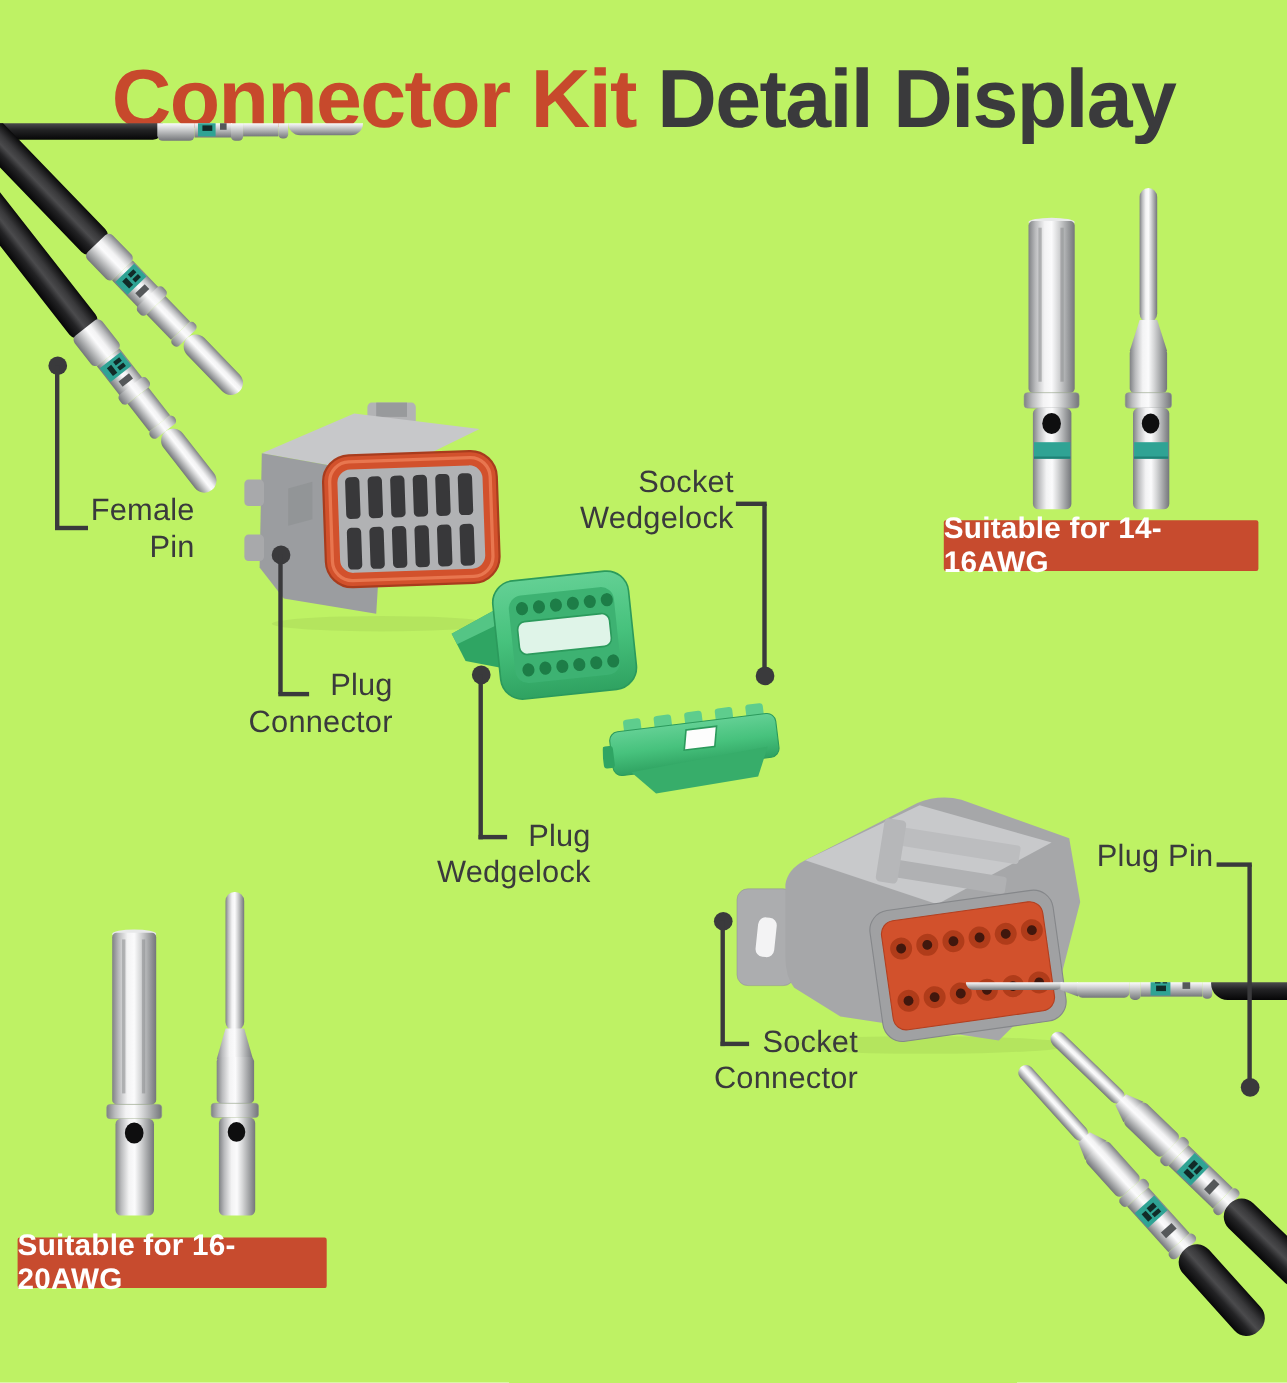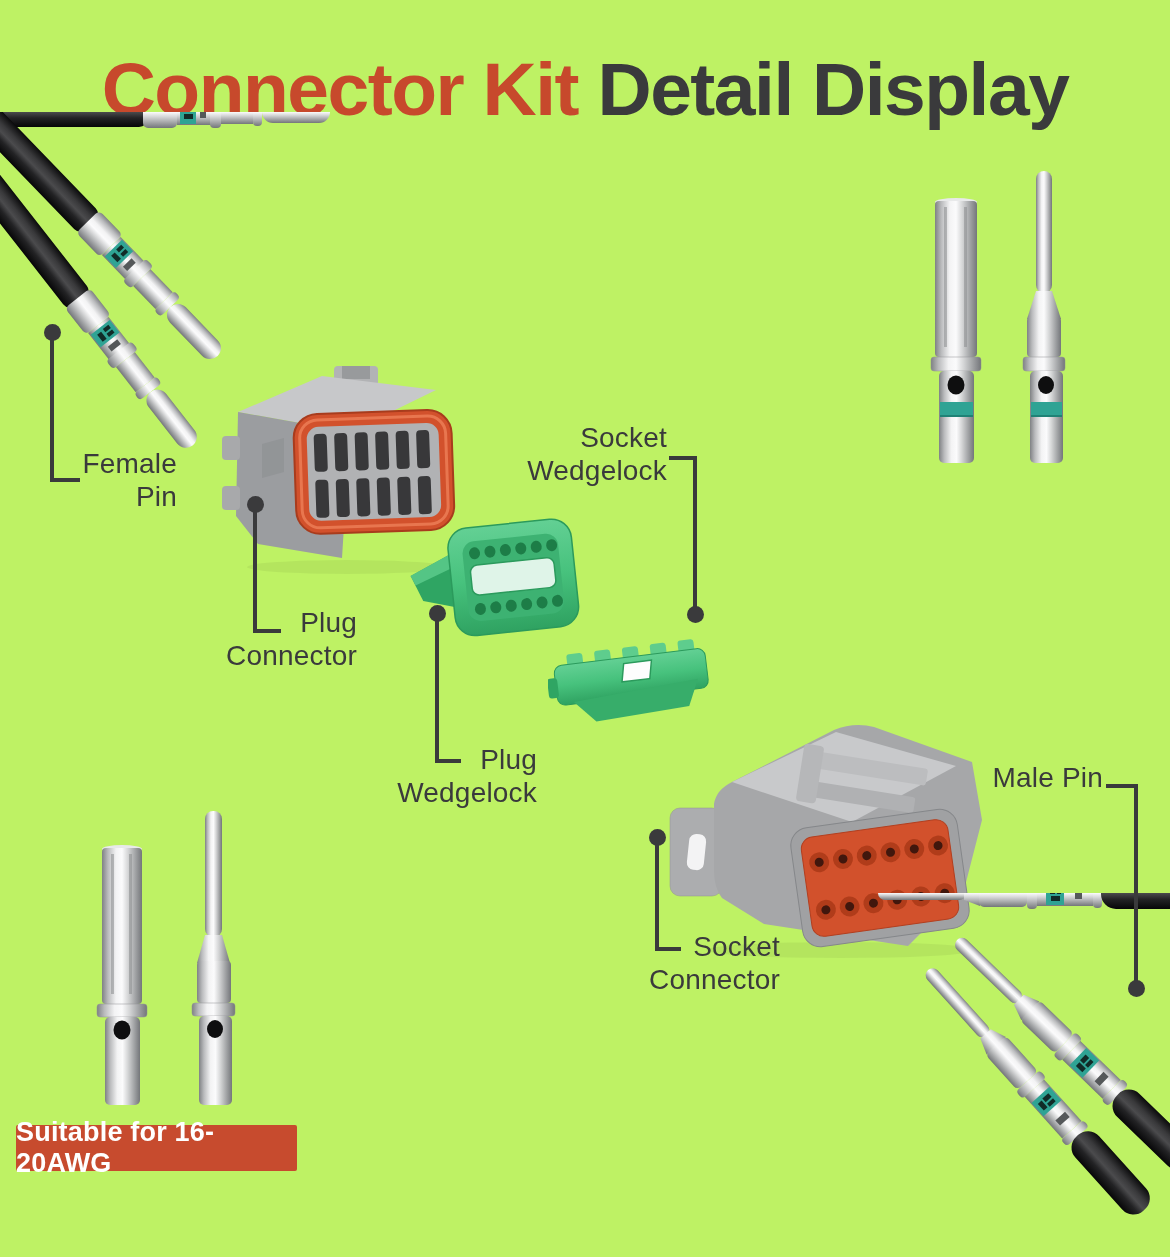--- a/index.html
+++ b/index.html
@@ -174,20 +174,23 @@
     <rect x="116" y="6" width="16" height="122" rx="8" fill="url(#gSilverX)"></rect>
     <polygon points="116,126 132,126 141,154 107,154" fill="url(#gSilverX)"></polygon>
     <rect x="107" y="152" width="34" height="40" rx="4" fill="url(#gSilverX)"></rect>
     <rect x="103" y="192" width="42" height="14" rx="3" fill="url(#gSilverX)" stroke="#909294" stroke-width="0.5"></rect>
     <rect x="110" y="206" width="33" height="92" rx="5" fill="url(#gSilverX)"></rect>
     <ellipse cx="126" cy="220" rx="8" ry="9" fill="#0e0e0f"></ellipse>
     <rect x="111" y="237" width="31" height="15" fill="#2fa394"></rect>
     <rect x="111" y="250" width="31" height="2" fill="#1f8276"></rect>
   </svg>
 
+  <div class="badge" style="left:858px;top:473px;width:286px;height:46px">
+    <span>Suitable for 14-16AWG</span>
+  </div>
 
   <svg class="abs" style="left:656px;top:700px" width="358" height="262" viewBox="0 0 358 262">
     <ellipse cx="185" cy="250" rx="135" ry="8" fill="#000000" opacity="0.05"></ellipse>
     <rect x="14" y="108" width="52" height="88" rx="10" fill="#acadaf" stroke="#919395" stroke-width="0.5"></rect>
     <g transform="rotate(6 40 152)">
         <rect x="32" y="134" width="17" height="36" rx="7" fill="#f3f3f4"></rect>
       </g>
     <path d="M58,170 L58,104 Q60,90 76,82 L178,30 Q198,22 218,27 L316,62 L326,120 L308,190 L252,246 L108,224 L66,198 Q58,188 58,170 Z" fill="#a6a7a9"></path>
     <polygon points="76,82 180,32 300,66 196,122" fill="#c8c9cb"></polygon>
     <g transform="rotate(9 200 90)">
@@ -290,21 +293,21 @@
 
   <div class="callout-dot" style="left:429px;top:605px"></div>
   <div class="callout-line" style="left:435px;top:613px;width:4px;height:150px"></div>
   <div class="callout-line" style="left:435px;top:759px;width:26px;height:4px"></div>
   <div class="callout-label" style="left:377px;top:743px;width:160px">
     <span>Plug</span>
     <span>Wedgelock</span>
   </div>
 
   <div class="callout-label" style="left:958px;top:761px;width:145px">
-    <span>Male Pin</span>
+    <span>Plug Pin</span>
   </div>
   <div class="callout-line" style="left:1106px;top:784px;width:32px;height:4px"></div>
   <div class="callout-line" style="left:1134px;top:786px;width:4px;height:196px"></div>
   <div class="callout-dot" style="left:1128px;top:980px"></div>
 
   <div class="callout-dot" style="left:649px;top:829px"></div>
   <div class="callout-line" style="left:655px;top:837px;width:4px;height:114px"></div>
   <div class="callout-line" style="left:655px;top:947px;width:26px;height:4px"></div>
   <div class="callout-label" style="left:620px;top:930px;width:160px">
     <span>Socket</span>

